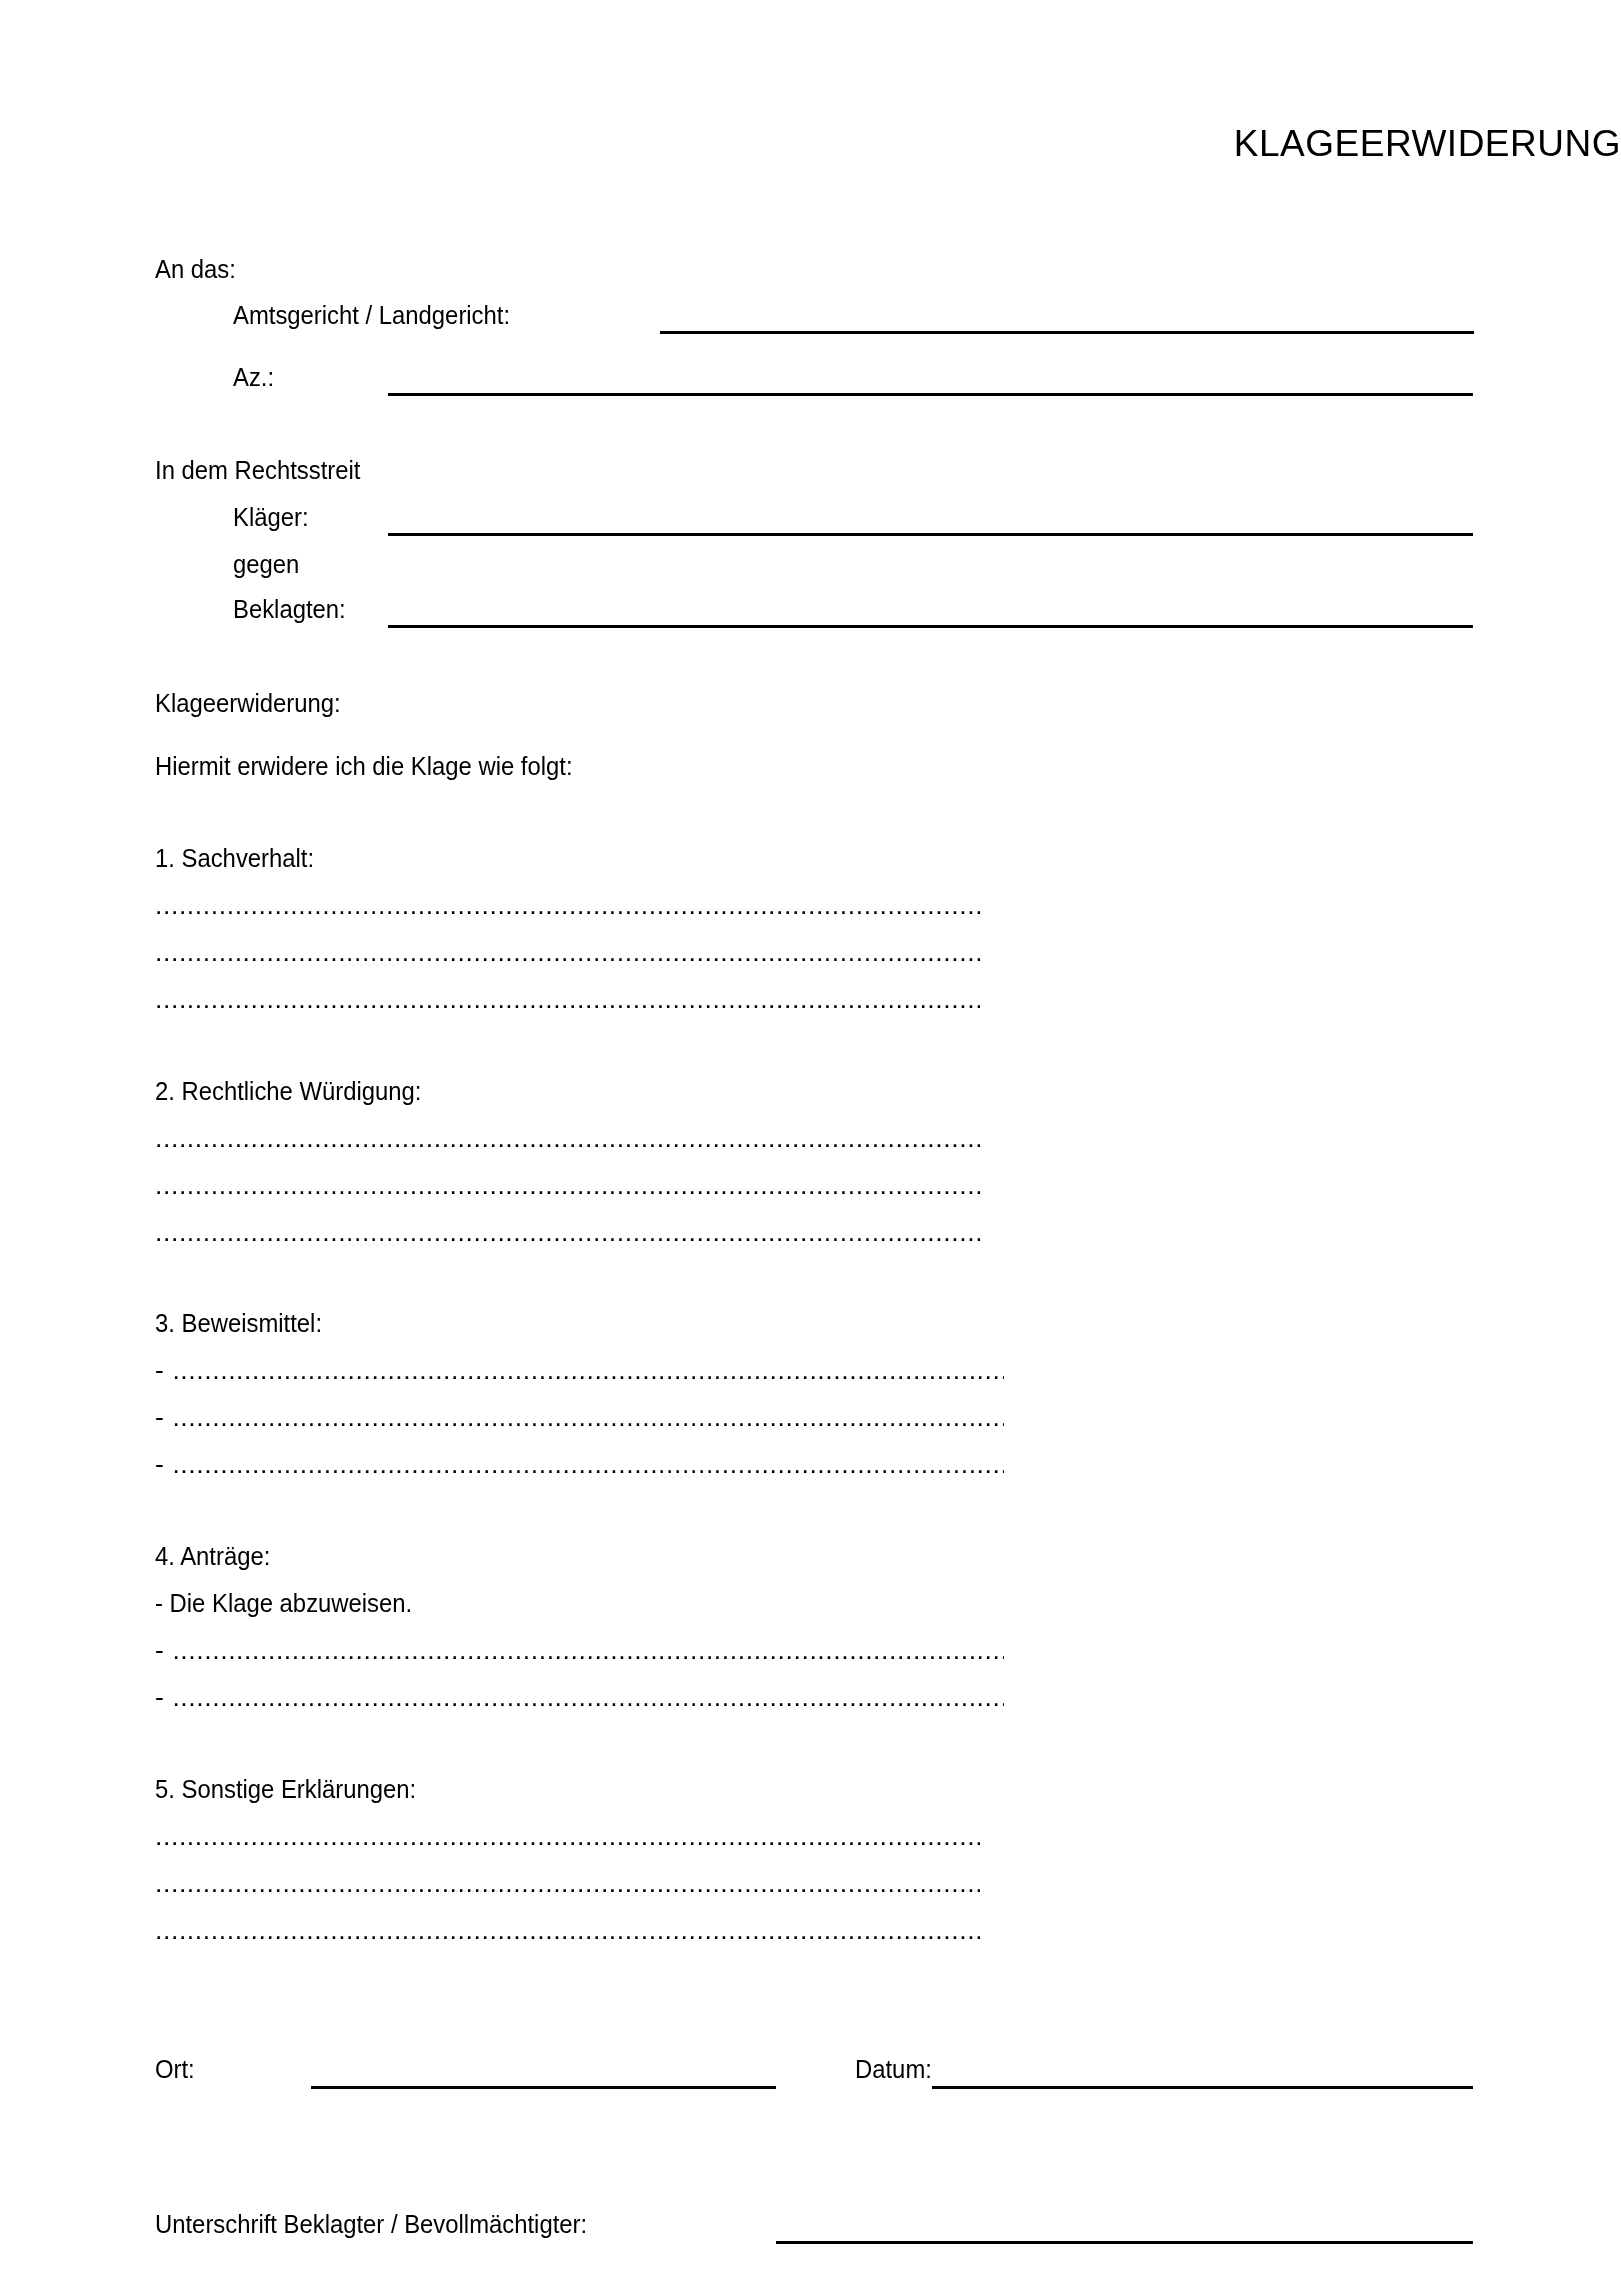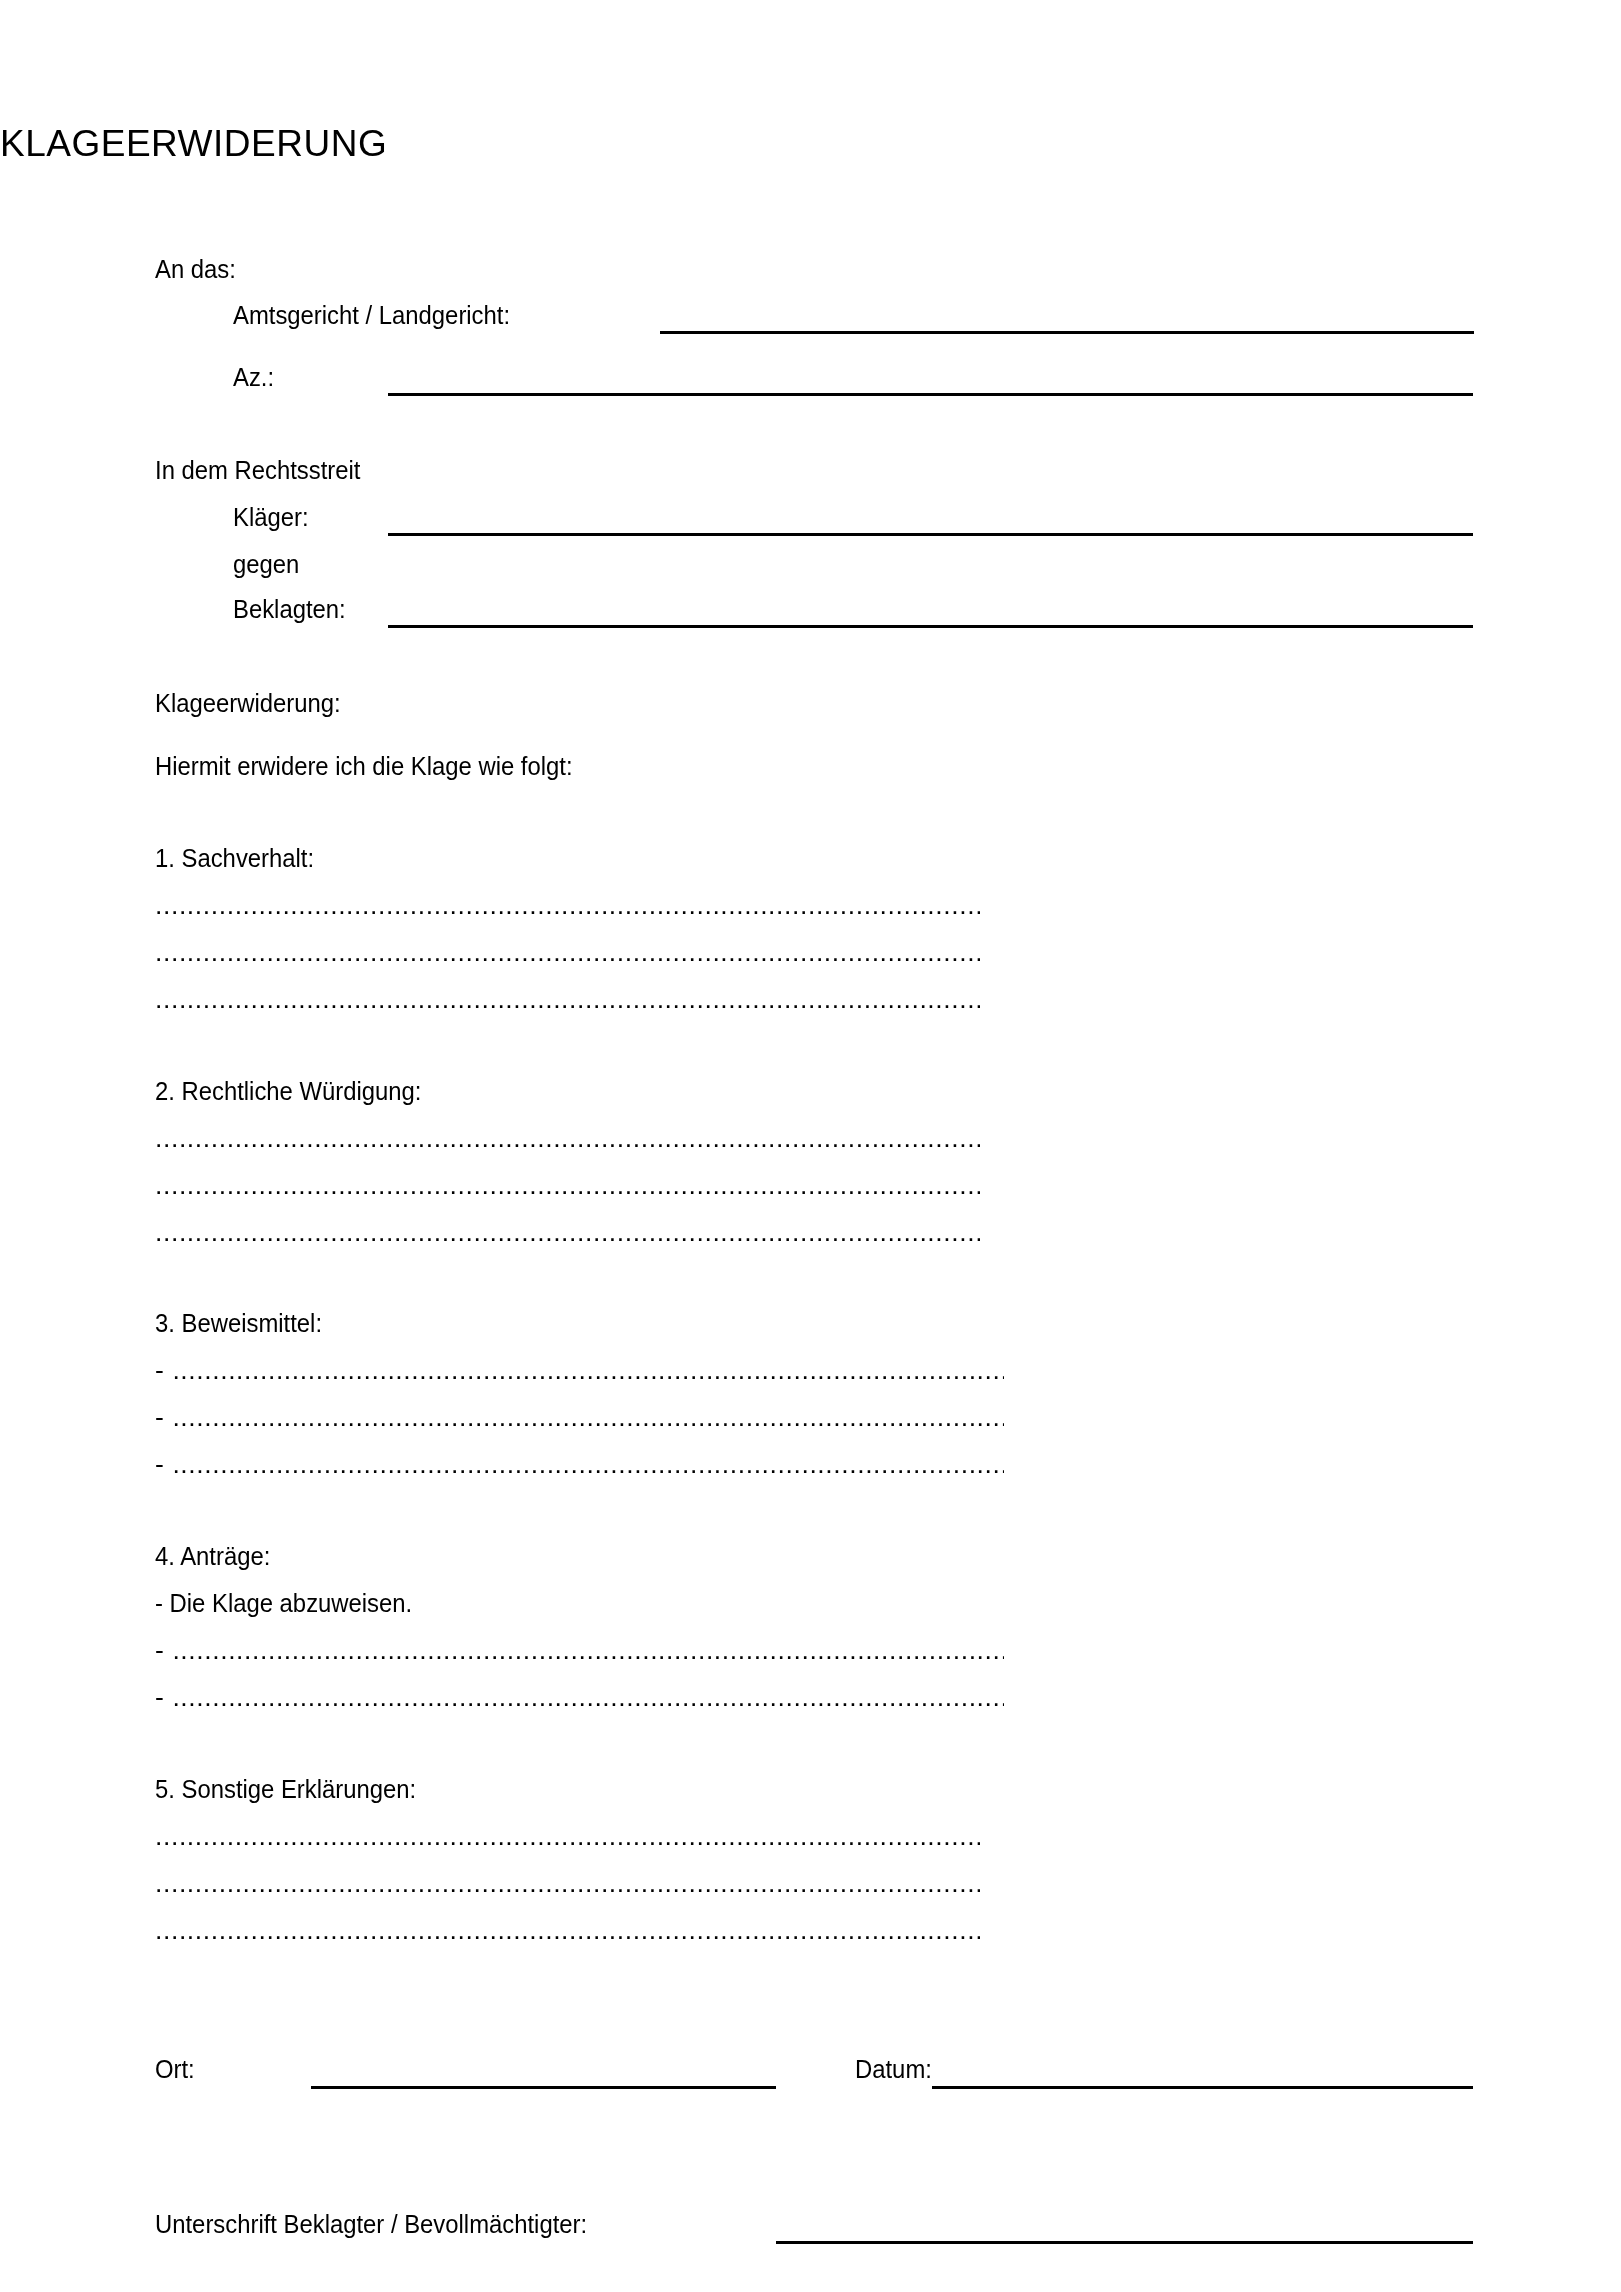--- a/index.html
+++ b/index.html
@@ -1,20 +1,20 @@
 <!DOCTYPE html>
 <html><head>
 <meta charset="utf-8">
 <style>
   html, body { margin: 0; padding: 0; background: #ffffff; }
   body { width: 1621px; height: 2293px; position: relative; overflow: hidden;
          font-family: "Liberation Sans", sans-serif; color: #000; }
   .t { position: absolute; font-size: 26.5px; line-height: 31px; white-space: nowrap;
        transform: scaleX(0.9); transform-origin: left center; }
-  .title { position: absolute; left: 0; width: 1621px; top: 122px; text-align: left;
+  .title { position: absolute; left: 0; width: 1621px; top: 122px; text-align: right;
            font-size: 37px; line-height: 43px; letter-spacing: 0.5px; }
   .line { position: absolute; height: 2.9px; background: #000; }
   .dots { position: absolute; font-size: 26.5px; line-height: 31px; white-space: nowrap;
           overflow: hidden; letter-spacing: 0.6px; }
 </style>
 </head>
 <body>
 
 <div>
 

